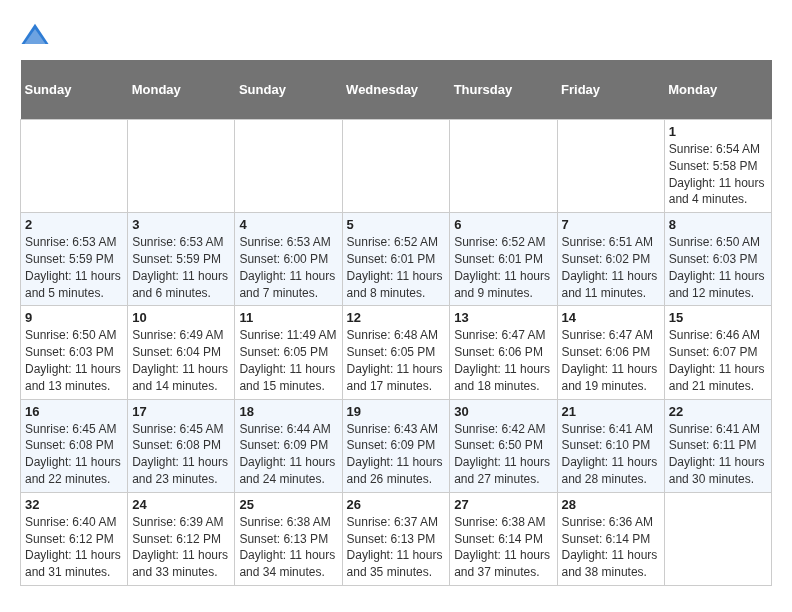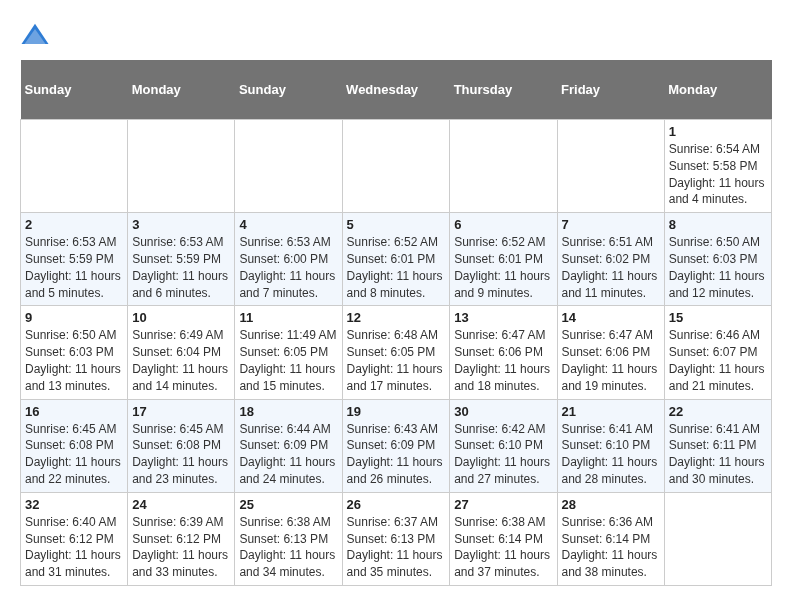--- a/index.html
+++ b/index.html
@@ -260,21 +260,21 @@
         <td>
           <span class="day-num">19</span>
           <div class="day-info">Sunrise: 6:43 AM
 Sunset: 6:09 PM
 Daylight: 11 hours
 and 26 minutes.</div>
         </td>
         <td>
           <span class="day-num">30</span>
           <div class="day-info">Sunrise: 6:42 AM
-Sunset: 6:10 PM
+Sunset: 6:50 PM
 Daylight: 11 hours
 and 27 minutes.</div>
         </td>
         <td>
           <span class="day-num">21</span>
           <div class="day-info">Sunrise: 6:41 AM
 Sunset: 6:10 PM
 Daylight: 11 hours
 and 28 minutes.</div>
         </td>

